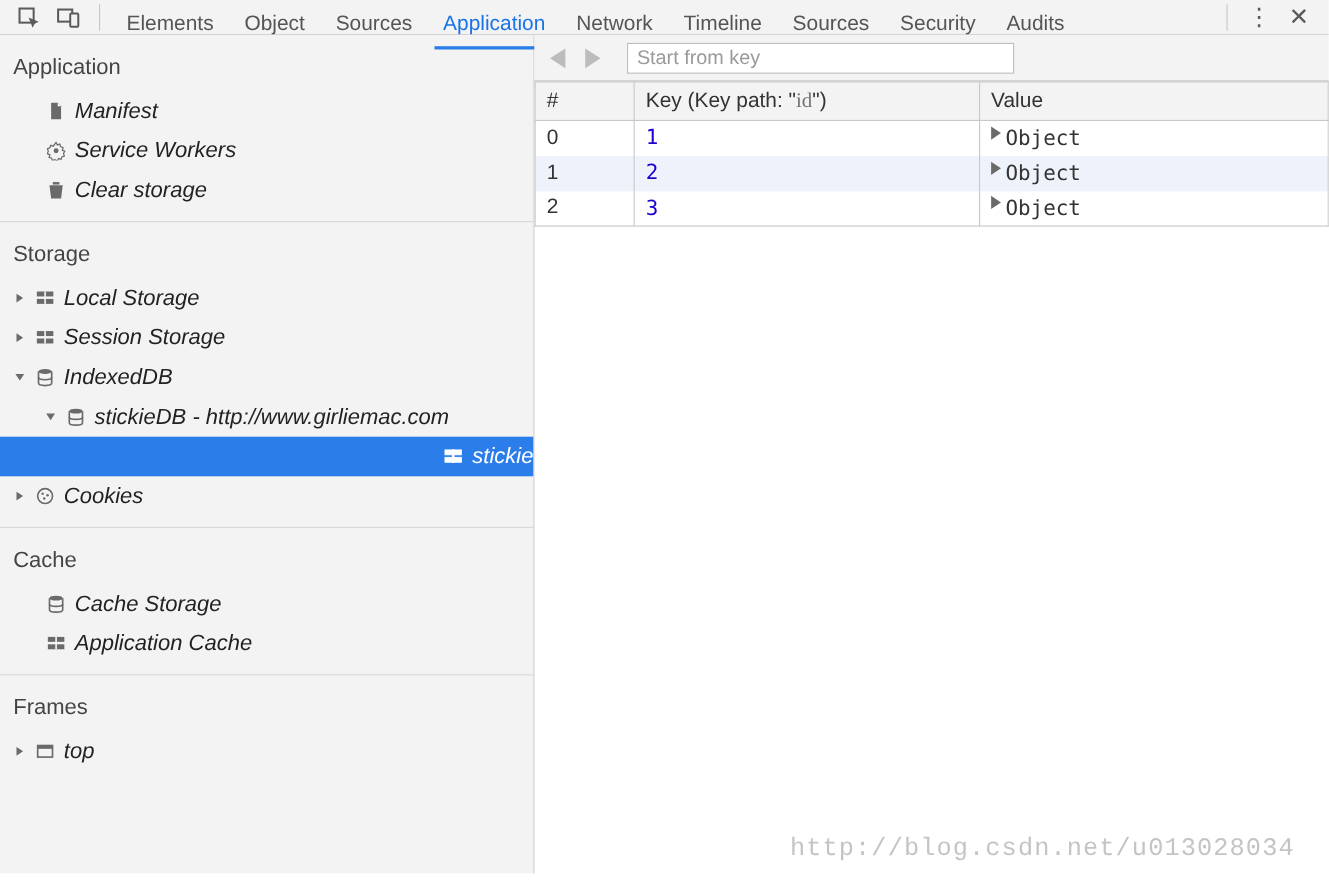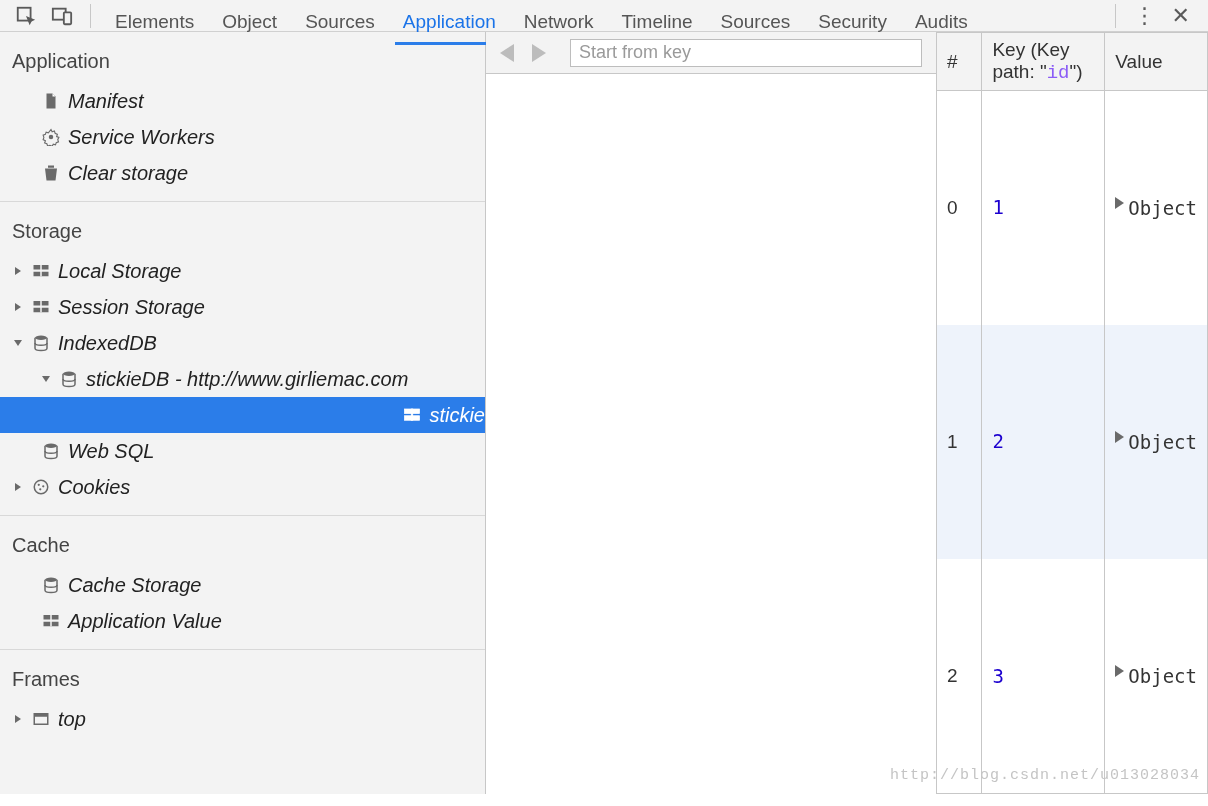--- a/index.html
+++ b/index.html
@@ -113,21 +113,21 @@
   .section-divider {
     height: 1px;
     background: #d8d8d8;
     margin: 10px 0 0 0;
   }
 
   
   .content {
     flex: 1;
     display: flex;
-    flex-direction: row;
+    flex-direction: column;
     position: relative;
     background: #fff;
   }
   .content-toolbar {
     height: 42px;
     border-bottom: 1px solid #c7c7c7;
     background: #f3f3f3;
     display: flex;
     align-items: center;
     padding: 0 14px;
@@ -174,41 +174,41 @@
     height: 32px;
   }
   .data-table tbody tr:last-child td { border-bottom: 1px solid #c7c7c7; }
   .col-idx { width: 90px; }
   .col-key { width: 314px; }
   .key-num {
     color: #1c00cf;
     font-family: Menlo, Consolas, monospace;
   }
   .keypath-id {
-    color: #8b5cf6;
-    font-family: Liberation Mono, monospace;
+    color: #737373;
+    font-family: Liberation Serif, serif;
   }
   .mono { font-family: Menlo, Consolas, monospace; }
   .val-cell { display:flex; align-items:flex-start; gap:4px; }
   tr.hl td { background: #eef3fb; }
   .tri-small {
     width:0; height:0;
     border-top:6px solid transparent;
     border-bottom:6px solid transparent;
     border-left:9px solid #6a6a6a;
     display:inline-block;
   }
 
   .watermark {
     position: absolute;
-    right: 8px;
+    right: 31px;
     bottom: 10px;
     color: #c4c4c4;
     font-family: "Courier New", monospace;
-    font-size: 15px;
+    font-size: 23px;
     letter-spacing: 1px;
     margin-left: 26px;
   }
 
   
   svg.i16 { width:18px; height:18px; }
   svg.i20 { width:22px; height:22px; }
 </style>
 </head>
 <body>
@@ -358,31 +358,20 @@
       <span class="ico white">
         <svg class="i16" viewBox="0 0 24 24">
             <rect x="2" y="4" width="20" height="6" fill="#fff"></rect>
             <rect x="2" y="13" width="20" height="6" fill="#fff"></rect>
             <rect x="11" y="4" width="2" height="15" fill="#2b7de9"></rect>
           </svg>
       </span>
       <span>stickie</span>
     </div>
 
-    <div class="tree-row indent1">
-      <span class="arrow spacer"></span>
-      <span class="ico">
-        <svg class="i16" viewBox="0 0 24 24">
-            <ellipse cx="12" cy="5" rx="8" ry="3" fill="#6a6a6a"></ellipse>
-            <path d="M4 5v7c0 1.7 3.6 3 8 3s8-1.3 8-3V5" fill="none" stroke="#6a6a6a" stroke-width="2"></path>
-            <path d="M4 12v7c0 1.7 3.6 3 8 3s8-1.3 8-3v-7" fill="none" stroke="#6a6a6a" stroke-width="2"></path>
-          </svg>
-      </span>
-      <span>Web SQL</span>
-    </div>
 
     <div class="tree-row">
       <span class="arrow">
           <svg width="10" height="10" viewBox="0 0 10 10">
             <polygon points="2,1 8,5 2,9" fill="#6a6a6a"></polygon>
           </svg>
         </span>
       <span class="ico">
         <svg class="i16" viewBox="0 0 24 24">
             <circle cx="12" cy="12" r="9" fill="none" stroke="#6a6a6a" stroke-width="2"></circle>
@@ -412,21 +401,21 @@
 
     <div class="tree-row indent1">
       <span class="arrow spacer"></span>
       <span class="ico">
         <svg class="i16" viewBox="0 0 24 24">
             <rect x="2" y="4" width="20" height="6" fill="#6a6a6a"></rect>
             <rect x="2" y="13" width="20" height="6" fill="#6a6a6a"></rect>
             <rect x="11" y="4" width="2" height="15" fill="#f3f3f3"></rect>
           </svg>
       </span>
-      <span>Application Value</span>
+      <span>Application Cache</span>
     </div>
 
     <div class="section-divider"></div>
 
     <div class="section-title">Frames</div>
 
     <div class="tree-row">
       <span class="arrow">
           <svg width="10" height="10" viewBox="0 0 10 10">
             <polygon points="2,1 8,5 2,9" fill="#6a6a6a"></polygon>

